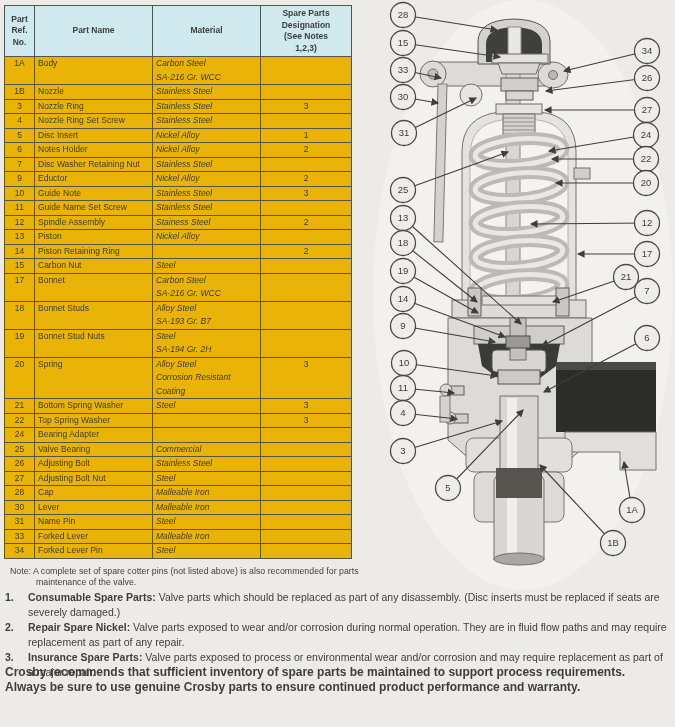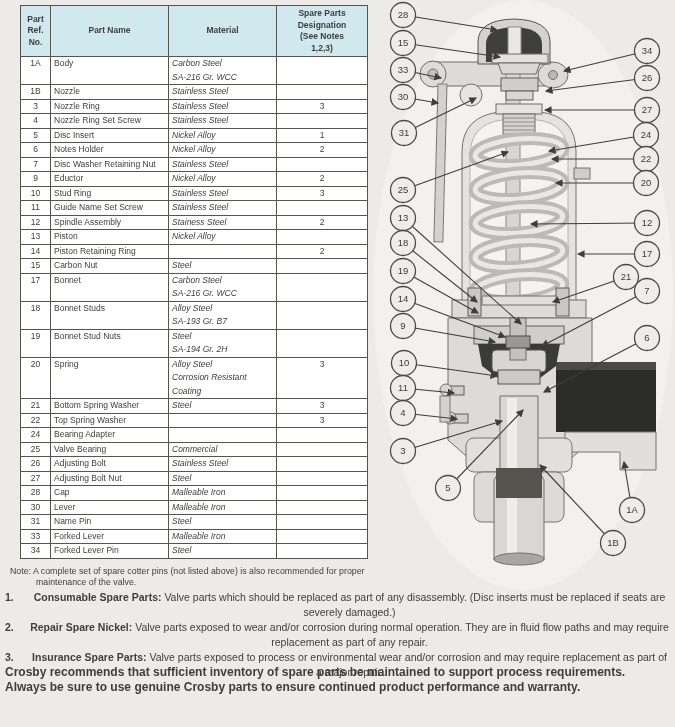--- a/index.html
+++ b/index.html
@@ -3,23 +3,23 @@
 <meta charset="utf-8">
 <style>
   html,body{margin:0;padding:0;}
   body{
     width:675px;height:727px;position:relative;overflow:hidden;
     background:#edebe7;color:#3e3e3d;
     font-family:"Liberation Sans", sans-serif;
   }
   
   .parts-table{
-    position:absolute;left:20px;top:5px;width:347px;
+    position:absolute;left:4px;top:5px;width:347px;
     border-collapse:collapse;table-layout:fixed;
-    background:#ffffff;
+    background:#eab308;
   }
   .parts-table th,.parts-table td{
     border:1px solid #55554f;
     font-size:8.5px;line-height:13.5px;
     padding:0 3px;vertical-align:top;
     overflow:hidden;
   }
   .parts-table th{
     background:#cfe9ee;font-weight:bold;text-align:center;
     line-height:11.5px;vertical-align:middle;
@@ -31,21 +31,21 @@
   .table-note{
     position:absolute;left:10px;top:566px;width:345px;
     font-size:8.8px;line-height:10.8px;
     padding-left:26px;text-indent:-26px;
   }
   
   .notes{position:absolute;left:5px;top:590px;width:666px;font-size:10.5px;line-height:15px;}
   .notes-heading{margin:0 0 1px 0;}
   .note-item{display:flex;}
   .note-num{width:23px;flex:none;font-weight:bold;}
-  .note-body{flex:1;text-align:center;}
+  .note-body{flex:1;}
   .footer-text{
     position:absolute;left:5px;top:665px;width:666px;
     font-size:12px;line-height:14.5px;font-weight:bold;
     white-space:pre-line;
   }
   
   .diagram-svg{position:absolute;left:0;top:0;width:675px;height:592px;}
   .callout-text{
     font-family:"Liberation Sans", sans-serif;
     font-size:9.5px;fill:#3b3b39;
@@ -120,21 +120,21 @@
         <td class="c-des"></td>
       </tr>
       <tr>
         <td class="c-ref">9</td>
         <td class="c-name">Eductor</td>
         <td class="c-mat">Nickel Alloy</td>
         <td class="c-des">2</td>
       </tr>
       <tr>
         <td class="c-ref">10</td>
-        <td class="c-name">Stud Ring</td>
+        <td class="c-name">Guide Note</td>
         <td class="c-mat">Stainless Steel</td>
         <td class="c-des">3</td>
       </tr>
       <tr>
         <td class="c-ref">11</td>
         <td class="c-name">Guide Name Set Screw</td>
         <td class="c-mat">Stainless Steel</td>
         <td class="c-des"></td>
       </tr>
       <tr>
@@ -252,21 +252,21 @@
       </tr>
       <tr>
         <td class="c-ref">34</td>
         <td class="c-name">Forked Lever Pin</td>
         <td class="c-mat">Steel</td>
         <td class="c-des"></td>
       </tr>
     </tbody>
 </table>
 
-<div class="table-note">Note: A complete set of spare cotter pins (not listed above) is also recommended for proper maintenance of the valve.</div>
+<div class="table-note">Note: A complete set of spare cotter pins (not listed above) is also recommended for parts maintenance of the valve.</div>
 
 <svg class="diagram-svg" viewBox="0 0 675 592">
   <defs>
     <marker id="arr" viewBox="0 0 10 10" refX="8.5" refY="5" markerWidth="7" markerHeight="7" orient="auto">
       <path d="M0,0 L10,5 L0,10 z" fill="#3e3e3d"></path>
     </marker>
   </defs>
 
   <g>
 

